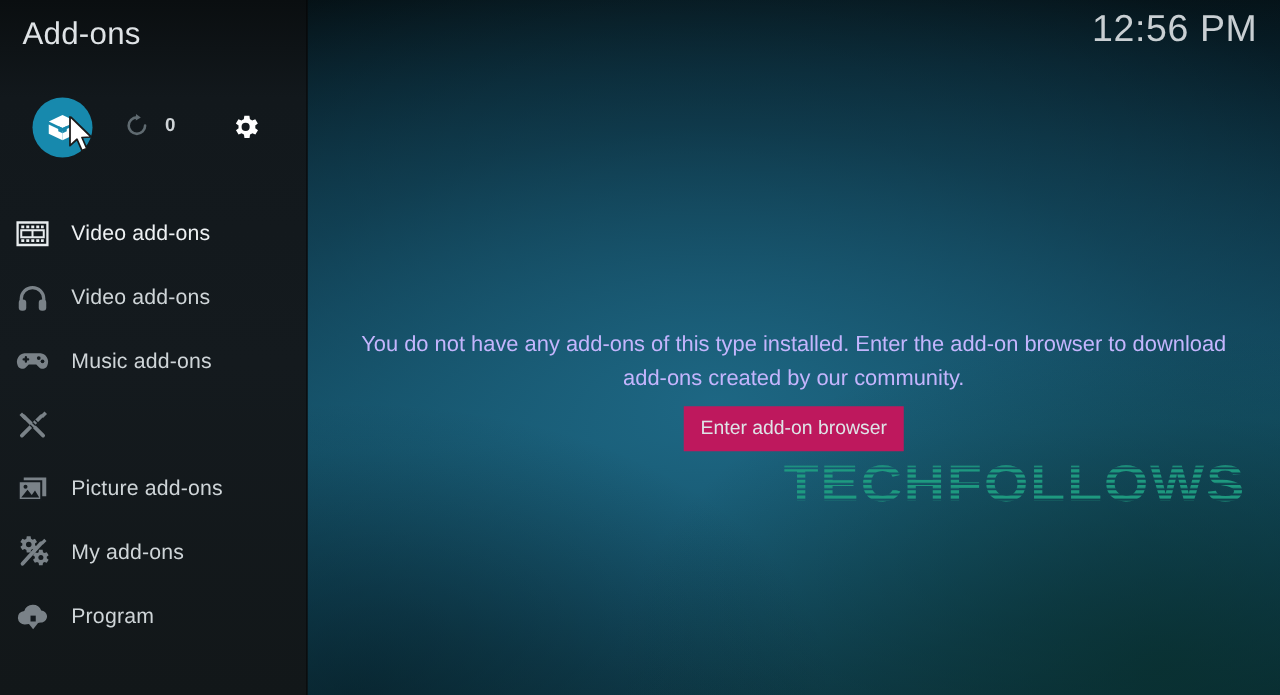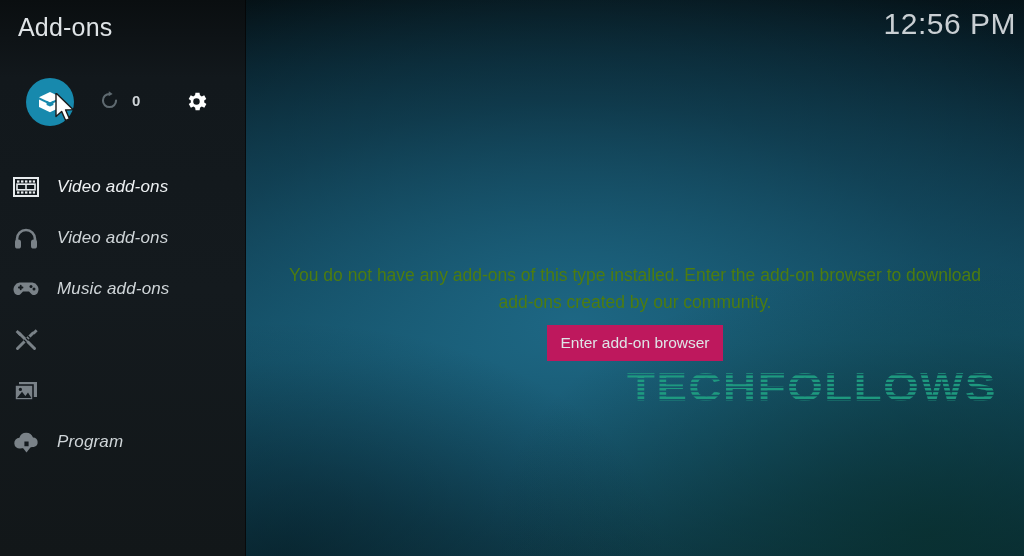--- a/index.html
+++ b/index.html
@@ -44,21 +44,21 @@
     background:rgba(0,0,0,0.55);
   }
 
   
   #page-title {
     position:absolute; left:18px; top:13px;
     font-size:25px; font-weight:400; color:#dfe3e6;
     letter-spacing:0.2px; z-index:7;
   }
   #clock {
-    position:absolute; right:8px; top:7px;
+    position:absolute; right:18px; top:7px;
     font-size:30px; font-weight:300; color:#c9cfd3;
     letter-spacing:0.5px; z-index:7;
   }
 
   
   #toolbar {
     position:absolute; left:0; top:78px; width:246px; height:52px; z-index:8;
   }
   .tb-item { position:absolute; display:flex; align-items:center; }
 
@@ -77,21 +77,20 @@
     position:absolute; left:55px; top:93px; z-index:20;
     pointer-events:none;
   }
 
   
   #menu { position:absolute; left:0; top:161px; width:246px; z-index:6; }
   .menu-item {
     position:relative; height:51px;
     display:flex; align-items:center;
     padding-left:12px;
-    font-style:italic;
   }
   .menu-icon {
     width:28px; height:28px;
     display:flex; align-items:center; justify-content:center;
     flex:0 0 28px;
   }
   .menu-label {
     margin-left:17px;
     font-size:17px; color:#cfd5d8; font-weight:400;
     letter-spacing:0.15px; white-space:nowrap;
@@ -99,21 +98,21 @@
   .menu-item.active .menu-label { color:#eef1f3; }
 
   
   #main { position:absolute; left:246px; top:0; right:0; bottom:0; z-index:6; }
 
   #empty-message {
     position:absolute; left:0; right:0; top:262px;
     padding:0 34px;
     text-align:center;
     font-size:17.5px; line-height:27px;
-    color:#4d7c0f; font-weight:400;
+    color:#c4b5fd; font-weight:400;
   }
 
   #enter-browser-button {
     position:absolute; left:301px; top:325px;
     width:176px; height:36px;
     background:#be185d;
     border:none;
     color:#dfe4e7;
     font-family:"Liberation Sans", sans-serif;
     font-size:15.5px;
@@ -243,22 +242,36 @@
 
     <div class="menu-item">
       <span class="menu-icon">
         <svg width="26" height="22" viewBox="0 0 26 22">
           <rect x="6" y="2" width="18" height="15" fill="#7a8288"></rect>
           <rect x="2" y="5" width="18" height="15" fill="#7a8288" stroke="#141a1e" stroke-width="1.6"></rect>
           <circle cx="7.4" cy="9.4" r="1.6" fill="#141a1e"></circle>
           <polygon points="4,18 9,11.8 12.4,16 15,12.4 18.4,18" fill="#141a1e"></polygon>
         </svg>
       </span>
-    </div>
-
+      <span class="menu-label">Picture add-ons</span>
+    </div>
+
+    <div class="menu-item">
+      <span class="menu-icon">
+        <svg width="27" height="27" viewBox="0 0 27 27">
+          <path fill="#7a8288" d="M15 8.2a6 6 0 0 0 0-1.4l1.6-1.2-1.6-2.7-1.9.8a6 6 0 0 0-1.3-.8L11.5 1H8.4l-.3 2a6 6 0 0 0-1.3.8l-1.9-.8L3.3 5.6l1.6 1.2a6 6 0 0 0 0 1.4L3.3 9.4 4.9 12l1.9-.8c.4.3.8.6 1.3.8l.3 2h3.1l.3-2c.5-.2.9-.5 1.3-.8l1.9.8 1.6-2.6z"></path>
+          <circle cx="10" cy="7.5" r="2.2" fill="#141a1e"></circle>
+          <path fill="#7a8288" d="M24.4 18.6a5.6 5.6 0 0 0 0-1.3l1.5-1.1-1.5-2.5-1.8.7a5.6 5.6 0 0 0-1.2-.7l-.3-1.9h-2.9l-.3 1.9a5.6 5.6 0 0 0-1.2.7l-1.8-.7-1.5 2.5 1.5 1.1a5.6 5.6 0 0 0 0 1.3l-1.5 1.1 1.5 2.5 1.8-.7c.4.3.8.5 1.2.7l.3 1.9h2.9l.3-1.9c.4-.2.8-.4 1.2-.7l1.8.7 1.5-2.5z"></path>
+          <circle cx="19.7" cy="17.9" r="2" fill="#141a1e"></circle>
+          <line x1="5" y1="23" x2="20" y2="6.5" stroke="#7a8288" stroke-width="3" stroke-linecap="round"></line>
+          <polygon points="19.5,6 22.4,3 24.2,4.8 21.2,7.8" fill="#7a8288"></polygon>
+        </svg>
+      </span>
+      <span class="menu-label">My add-ons</span>
+    </div>
 
     <div class="menu-item">
       <span class="menu-icon">
         <svg width="27" height="23" viewBox="0 0 27 23">
           <path fill="#7a8288" d="M7 18.5a5.4 5.4 0 0 1-.6-10.8A7.2 7.2 0 0 1 20 7.4a4.8 4.8 0 0 1 .8 9.5 5 5 0 0 1-1 .1z"></path>
           <rect x="11.4" y="11.5" width="4.2" height="5.6" fill="#141a1e"></rect>
           <polygon points="8.6,16.2 18.4,16.2 13.5,22.4" fill="#7a8288"></polygon>
         </svg>
       </span>
       <span class="menu-label">Program</span>

